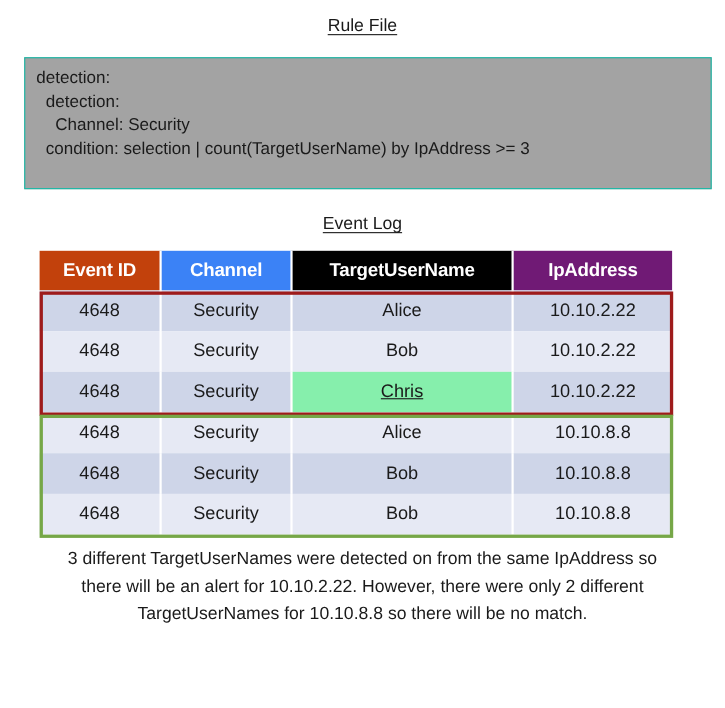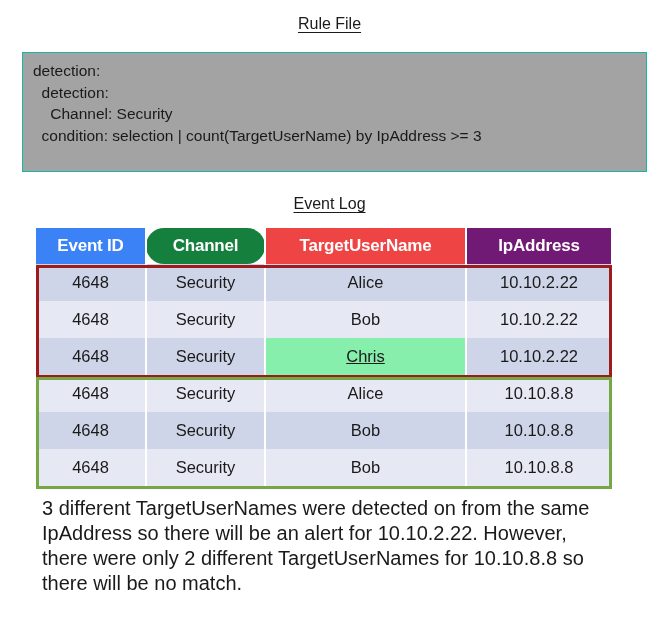--- a/index.html
+++ b/index.html
@@ -126,22 +126,22 @@
     height: 112px;
     border: 3px solid #76A747;
   }
 
   
   .caption {
     position: absolute;
     left: 42px;
     top: 496px;
     width: 575px;
-    text-align: left;
-    font-size: 20px;
+    text-align: center;
+    font-size: 16px;
     line-height: 25px;
     color: #1a1a1a;
   }
 </style>
 </head>
 <body>
 
 <div id="rule-title" class="section-title">
   <span>Rule File</span>
 </div>
@@ -160,23 +160,23 @@
 <div class="table-wrap">
   <table class="event-log">
     <colgroup>
       <col class="c1">
         <col class="c2">
         <col class="c3">
         <col class="c4">
     </colgroup>
     <thead>
       <tr>
-        <th style="background: #3b82f6;">Event ID</th>
-        <th style="background: #15803d; border-radius: 18px;">Channel</th>
-        <th style="background: #ef4444;">TargetUserName</th>
+        <th style="background: #c2410c;">Event ID</th>
+        <th style="background: #3b82f6;">Channel</th>
+        <th style="background: #000000;">TargetUserName</th>
         <th style="background: #701a75;">IpAddress</th>
       </tr>
     </thead>
     <tbody>
       <tr class="odd">
         <td style="background: rgb(206, 213, 232);">4648</td>
         <td style="background: rgb(206, 213, 232);">Security</td>
         <td style="background: rgb(206, 213, 232);">Alice</td>
         <td style="background: rgb(206, 213, 232);">10.10.2.22</td>
       </tr>

